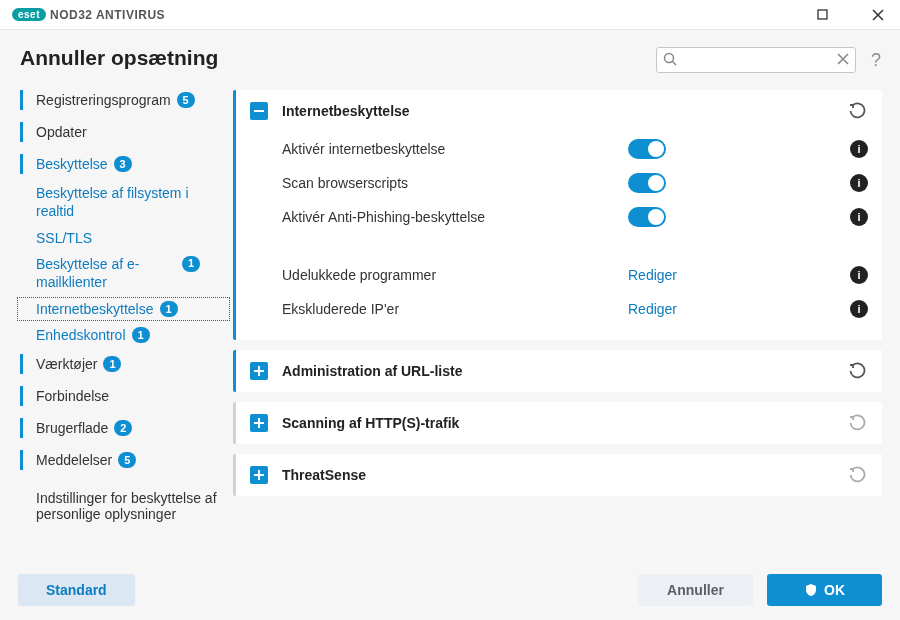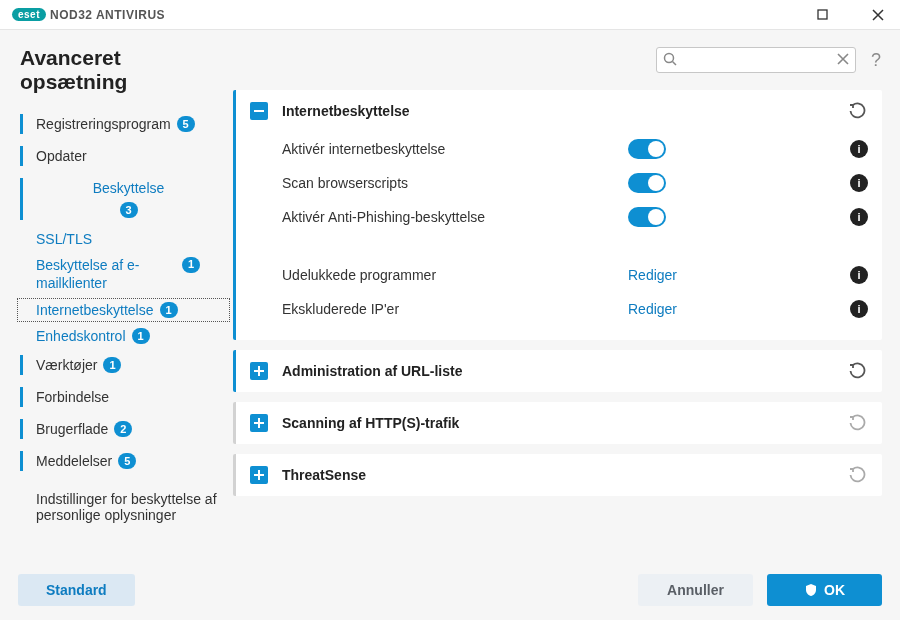--- a/index.html
+++ b/index.html
@@ -70,32 +70,35 @@
     </div>
     <div class="win-btn">
       <svg width="12" height="12" viewBox="0 0 12 12">
           <path d="M1 1 L11 11 M11 1 L1 11" stroke="#333" stroke-width="1.5"></path>
         </svg>
     </div>
   </div>
 
   <div class="content-row">
     <div class="sidebar">
-      <div class="page-title">Avanceret opsætning</div>
+      <div class="page-title">Annuller opsætning</div>
       <div class="nav">
         <div class="nav-item accent">
           <span>Registreringsprogram</span>
           <span class="badge">5</span>
         </div>
         <div class="nav-item accent">
           <span>Opdater</span>
         </div>
-        <div class="nav-item accent" style="color:#0e7cc0;flex-direction:column;">
+        <div class="nav-item accent" style="color:#0e7cc0;">
           <span>Beskyttelse</span>
           <span class="badge">3</span>
+        </div>
+        <div class="nav-sub nav-sub-wrap">
+          <span>Beskyttelse af filsystem i realtid</span>
         </div>
         <div class="nav-sub">
           <span>SSL/TLS</span>
         </div>
         <div class="nav-sub nav-sub-wrap" style="display:flex; align-items:flex-start;">
           <span style="max-width:140px;">Beskyttelse af e-mailklienter</span>
           <span class="badge">1</span>
         </div>
         <div class="nav-sub selected">
           <span>Internetbeskyttelse</span>

